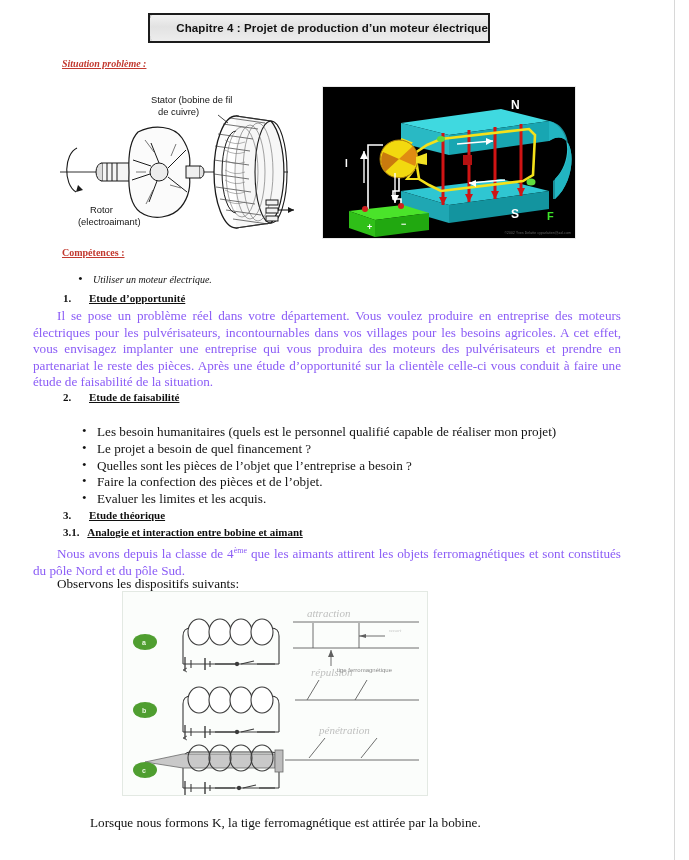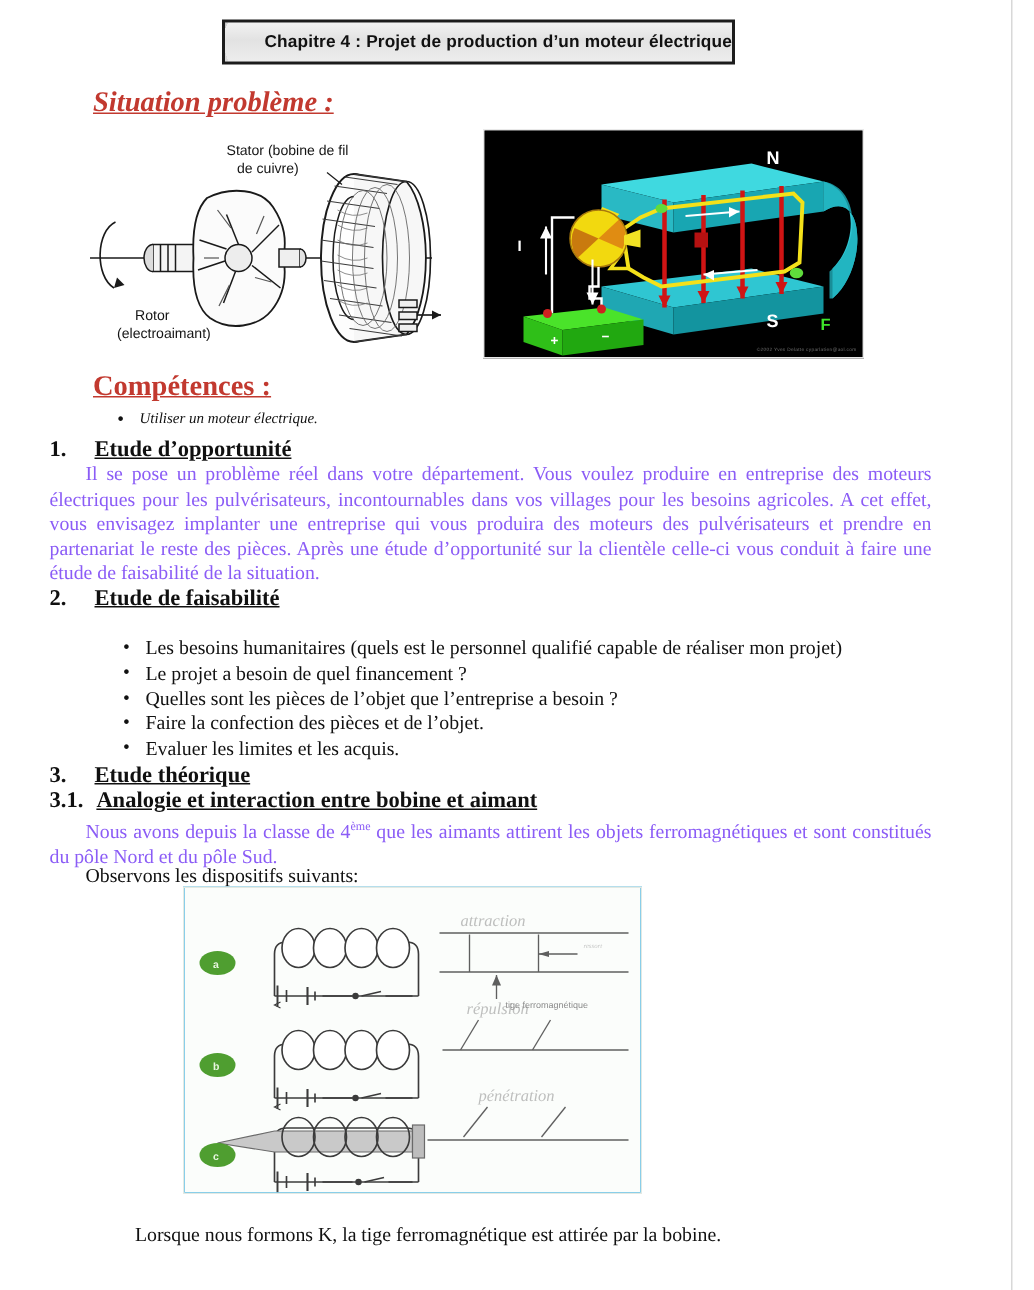--- a/index.html
+++ b/index.html
@@ -53,36 +53,37 @@
     font-weight: bold;
     color: #111111;
     letter-spacing: 0.1px;
     white-space: nowrap;
   }
 
   
   .red-head {
     position: absolute;
     font-family: "Liberation Serif", serif;
-    font-size: 19px;
+    font-size: 10px;
     font-weight: bold;
     font-style: italic;
     color: #c2392f;
     text-decoration: underline;
     white-space: nowrap;
   }
   .red-head.upright { font-style: normal; }
 
   .num-head {
     position: absolute;
     font-family: "Liberation Serif", serif;
-    font-size: 15px;
+    font-size: 11px;
     font-weight: bold;
     color: #101010;
     white-space: nowrap;
+    margin-left: 30px;
   }
   .num-head .num { text-decoration: none; display: inline-block; }
   .num-head .ttl { text-decoration: underline; }
 
   .para {
     position: absolute;
     font-size: 13.2px;
     line-height: 16.6px;
     color: #8b5cf6;
     text-align: justify;
@@ -382,21 +383,21 @@
 
   <div class="para indent" style="left:33px; top:308px; width:588px;">Il se pose un problème réel dans votre département. Vous voulez produire en entreprise des moteurs électriques pour les pulvérisateurs, incontournables dans vos villages pour les besoins agricoles. A cet effet, vous envisagez implanter une entreprise qui vous produira des moteurs des pulvérisateurs et prendre en partenariat le reste des pièces. Après une étude d’opportunité sur la clientèle celle-ci vous conduit à faire une étude de faisabilité de la situation.</div>
 
   <div class="num-head" style="left:33px; top:391px;">
     <span class="num">2.</span>
     <span style="display:inline-block;width:15px"></span><span class="ttl">Etude de faisabilité</span>
   </div>
 
 
   <ul class="bullet-list" style="left:80px; top:424px; width:560px;">
-    <li>Les besoins humanitaires (quels est le personnel qualifié capable de réaliser mon projet)</li>
+    <li>Les besoin humanitaires (quels est le personnel qualifié capable de réaliser mon projet)</li>
     <li>Le projet a besoin de quel financement ?</li>
     <li>Quelles sont les pièces de l’objet que l’entreprise a besoin ?</li>
     <li>Faire la confection des pièces et de l’objet.</li>
     <li>Evaluer les limites et les acquis.</li>
   </ul>
 
   <div class="num-head" style="left:33px; top:509px;">
     <span class="num">3.</span>
     <span style="display:inline-block;width:15px"></span><span class="ttl">Etude théorique</span>
   </div>

